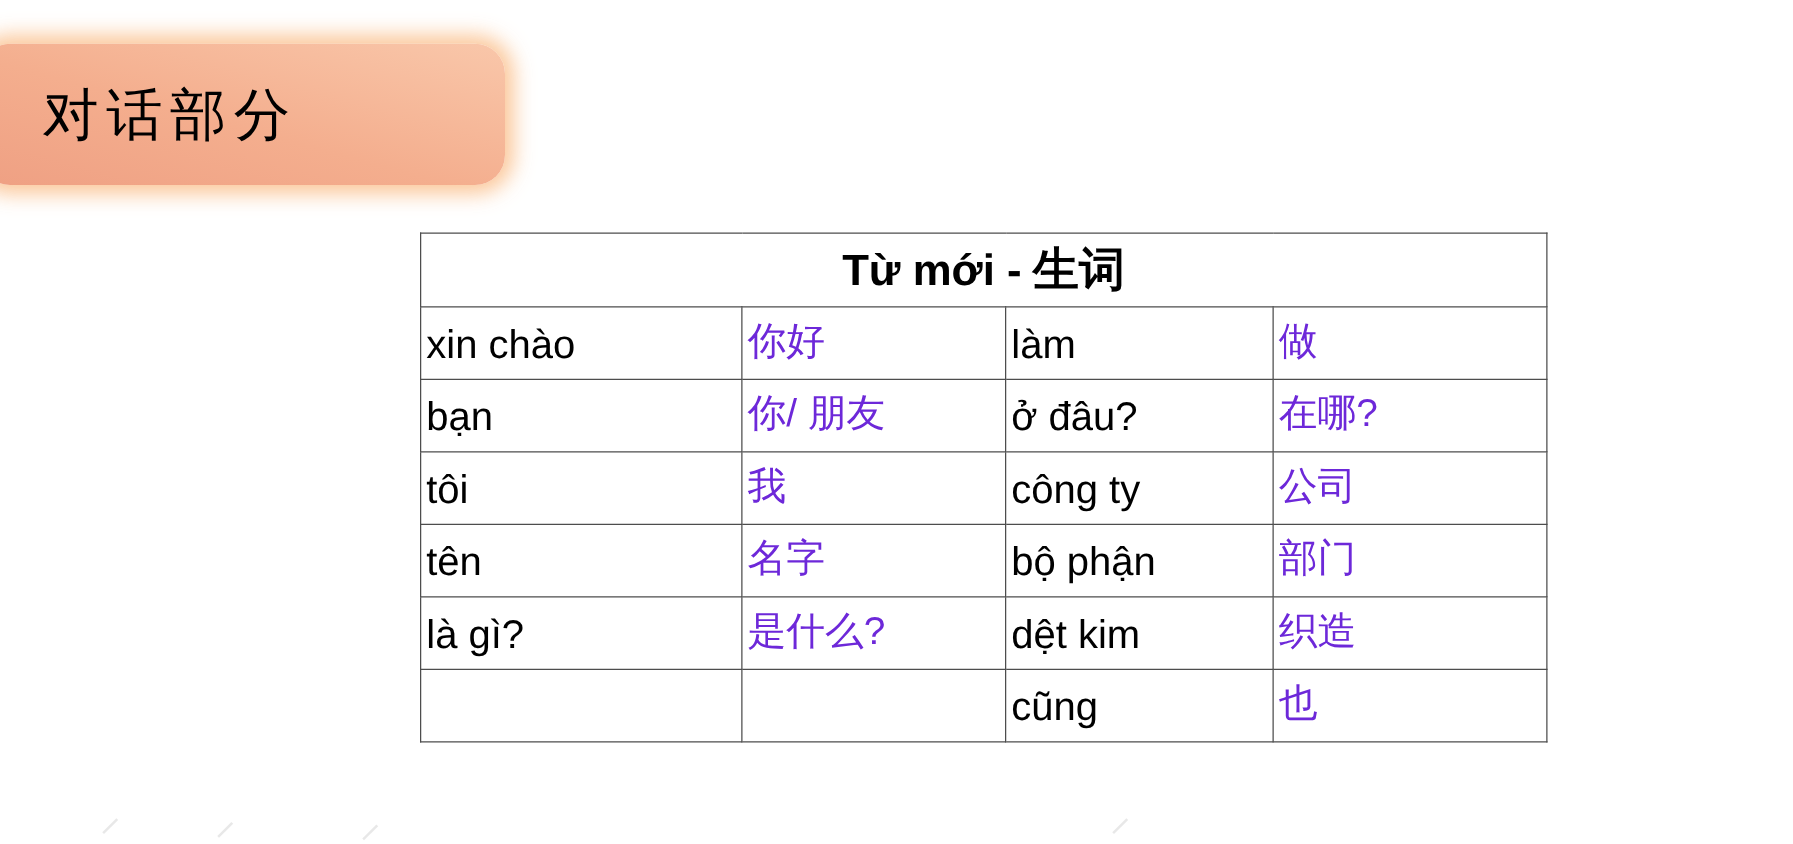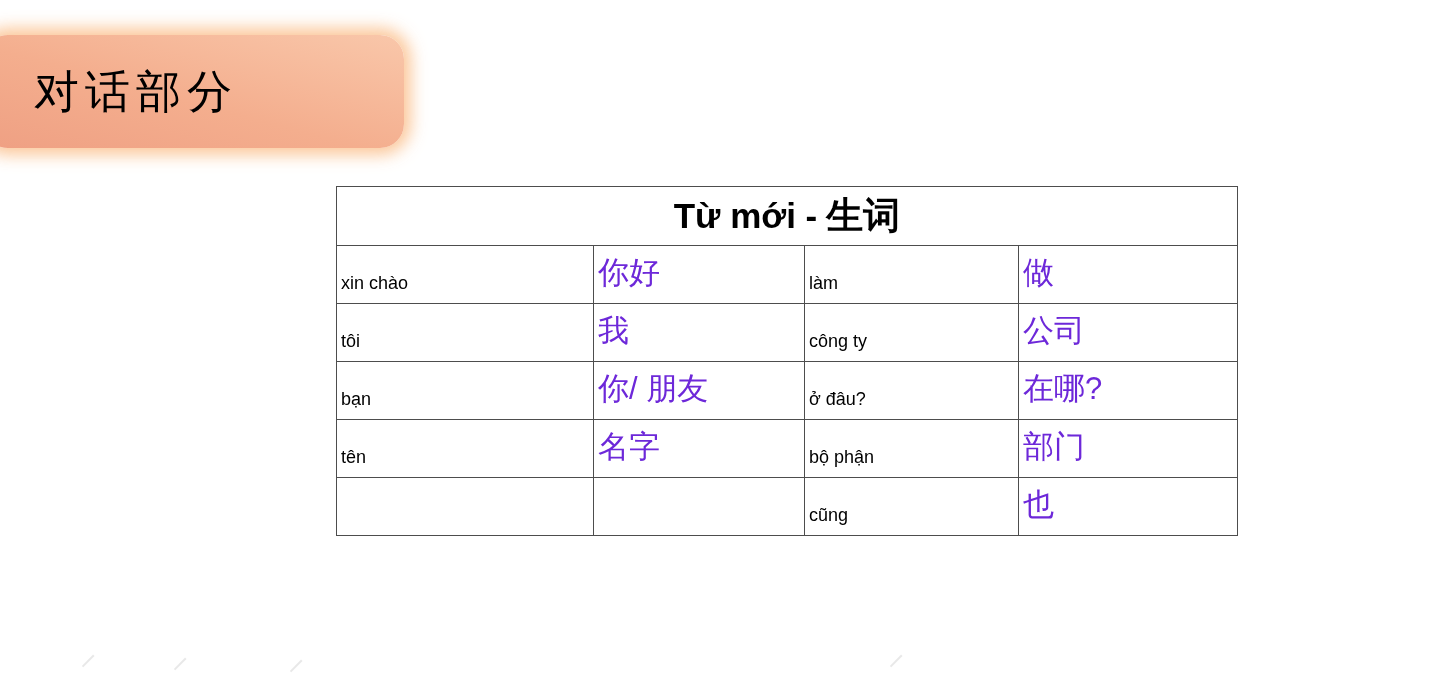--- a/index.html
+++ b/index.html
@@ -68,21 +68,21 @@
     font-weight: bold;
     font-size: 35px;
     color: #000000;
   }
   .hdr-cjk {
     font-weight: bold;
     font-size: 37px;
     color: #000000;
   }
   .vi {
-    font-size: 18px;
+    font-size: 32px;
     color: #000000;
   }
   .cn {
     font-size: 31px;
     color: #6d28d9;
   }
 
   
   .wm {
     position: absolute;
@@ -119,36 +119,42 @@
         </span>
       </th>
     </tr>
     <tr class="data-row">
       <td class="vi">xin chào</td>
       <td class="cn">你好</td>
       <td class="vi">làm</td>
       <td class="cn">做</td>
     </tr>
     <tr class="data-row">
+      <td class="vi">bạn</td>
+      <td class="cn">你/ 朋友</td>
+      <td class="vi">ở đâu?</td>
+      <td class="cn">在哪?</td>
+    </tr>
+    <tr class="data-row">
       <td class="vi">tôi</td>
       <td class="cn">我</td>
       <td class="vi">công ty</td>
       <td class="cn">公司</td>
     </tr>
     <tr class="data-row">
-      <td class="vi">bạn</td>
-      <td class="cn">你/ 朋友</td>
-      <td class="vi">ở đâu?</td>
-      <td class="cn">在哪?</td>
-    </tr>
-    <tr class="data-row">
       <td class="vi">tên</td>
       <td class="cn">名字</td>
       <td class="vi">bộ phận</td>
       <td class="cn">部门</td>
+    </tr>
+    <tr class="data-row">
+      <td class="vi">là gì?</td>
+      <td class="cn">是什么?</td>
+      <td class="vi">dệt kim</td>
+      <td class="cn">织造</td>
     </tr>
     <tr class="data-row">
       <td class="vi"></td>
       <td class="cn"></td>
       <td class="vi">cũng</td>
       <td class="cn">也</td>
     </tr>
   </tbody>
 </table>
 

